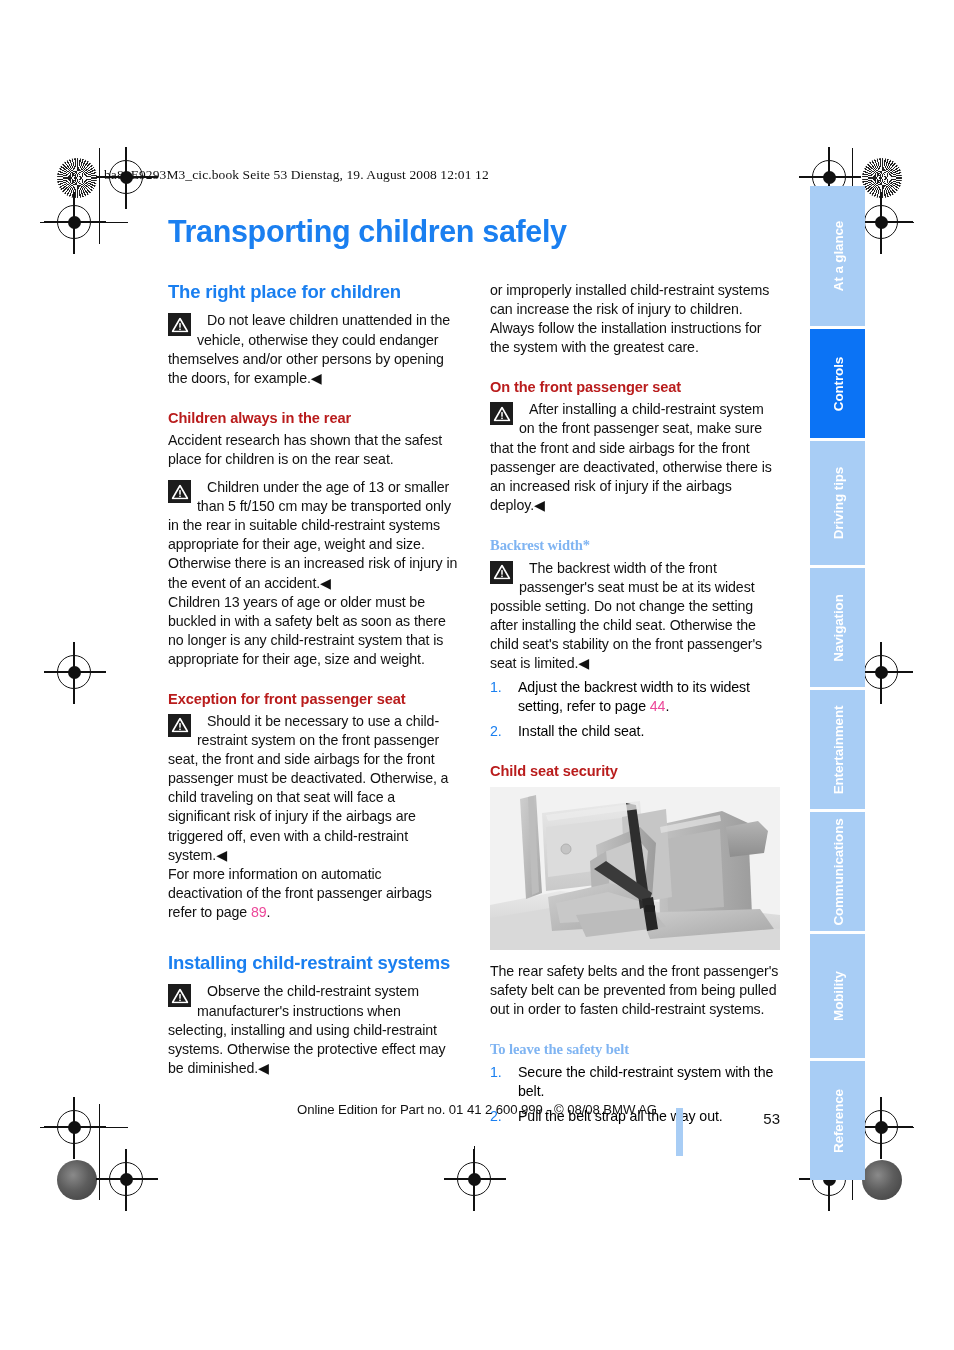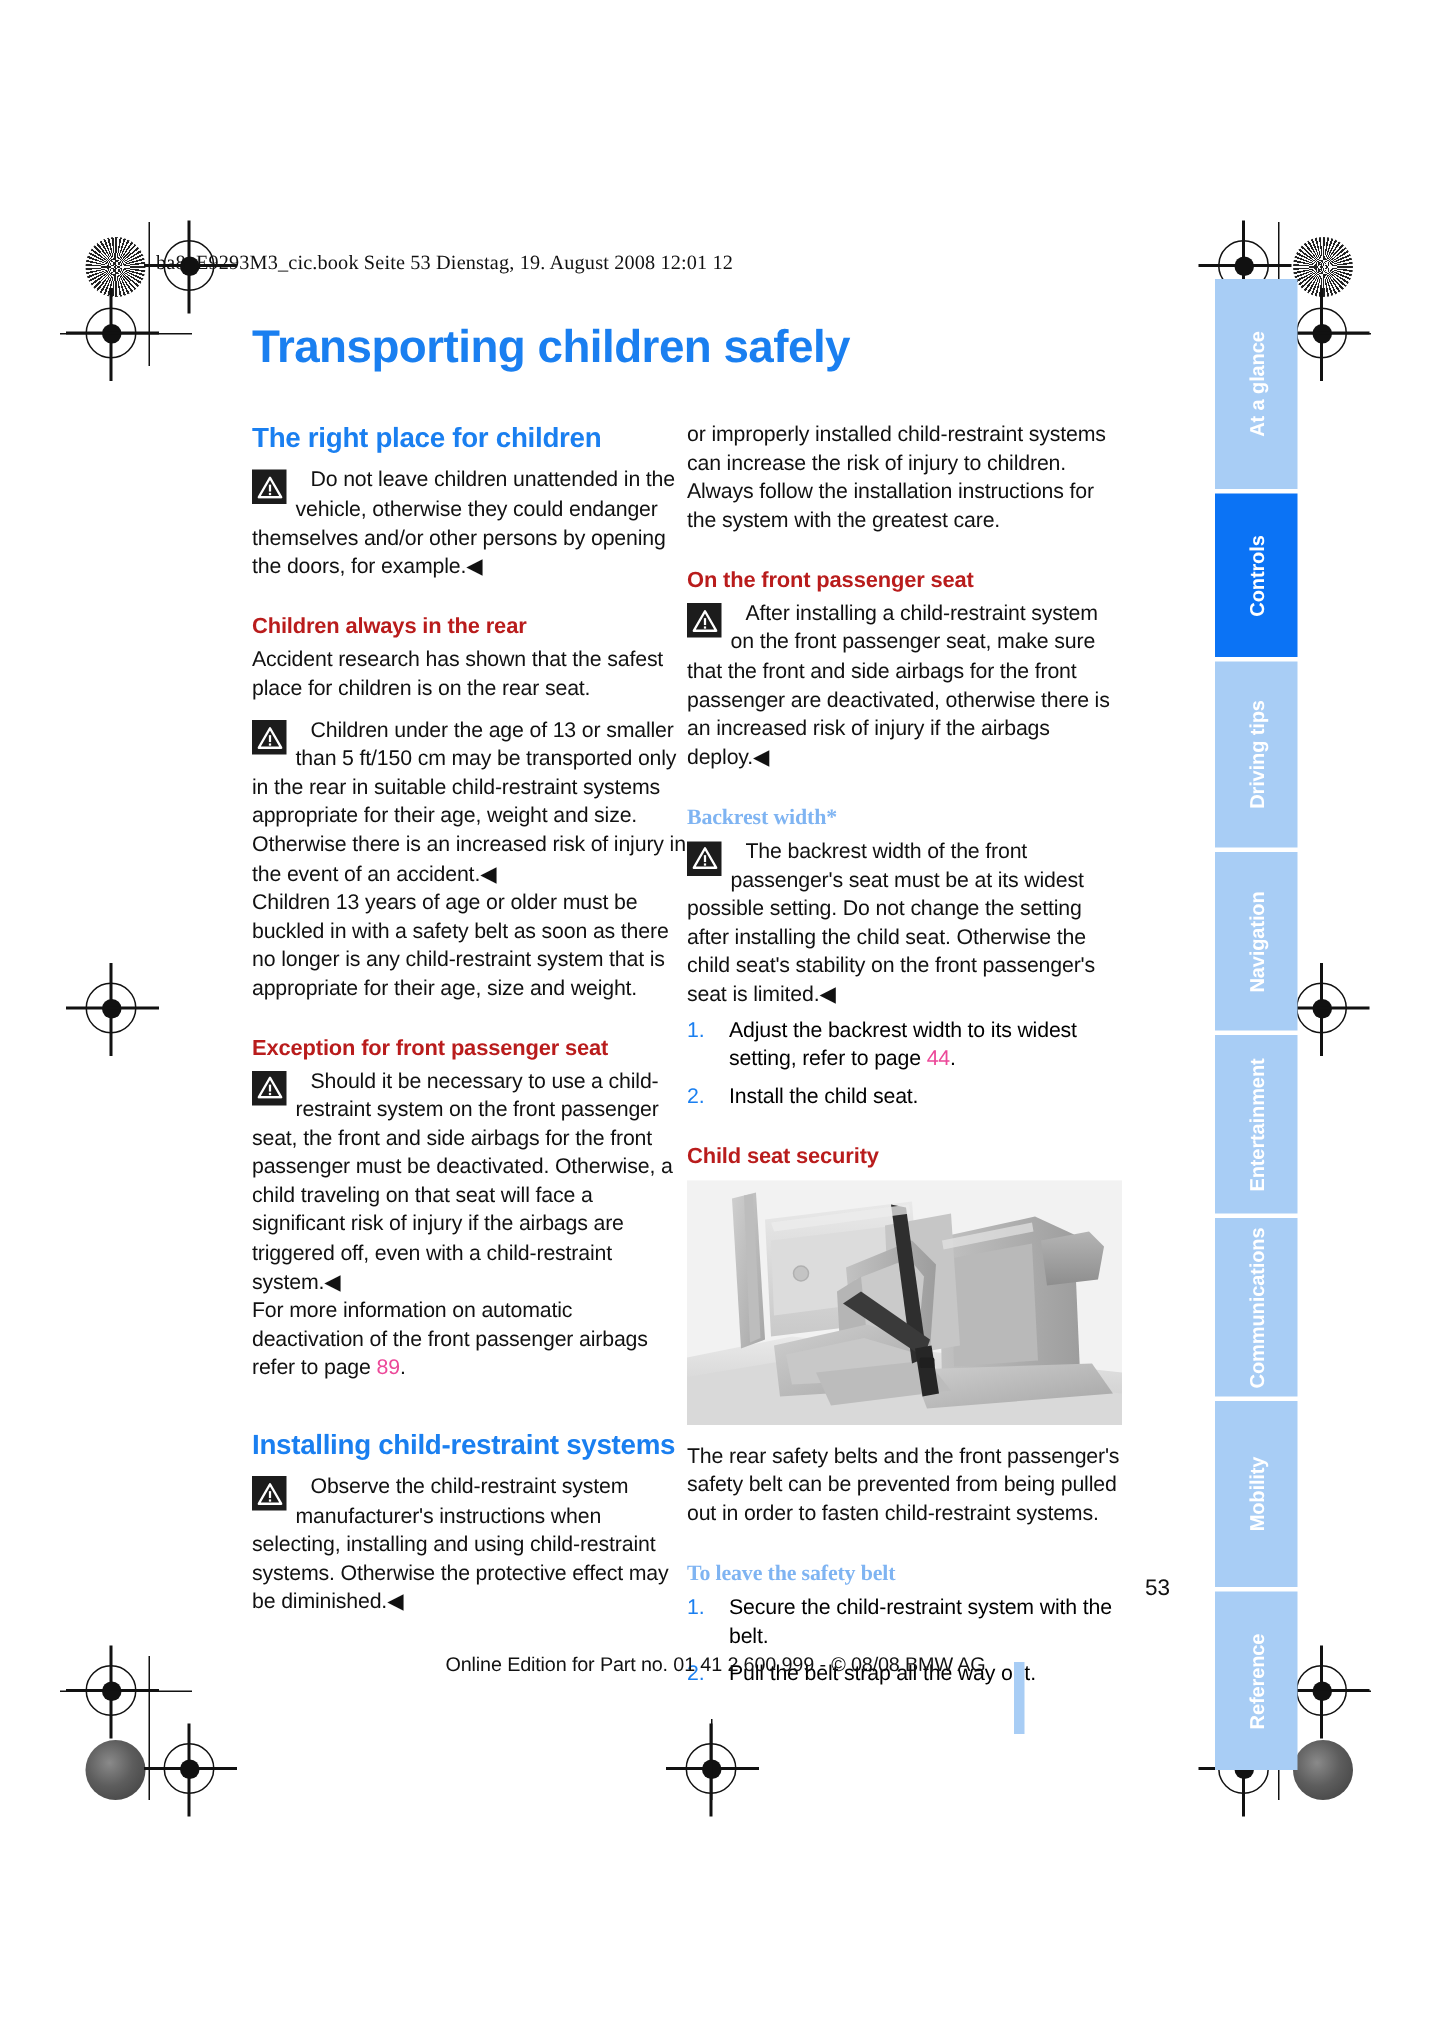--- a/index.html
+++ b/index.html
@@ -85,20 +85,21 @@
     margin: 0 0 34px 0;
     font-size: 30.5px;
     font-weight: bold;
     color: #1a7ff0;
     letter-spacing: -0.35px;
     line-height: 1.05;
   }
 
   .cols {
     display: flex;
+    gap: 32px;
     align-items: flex-start;
   }
   .col {
     width: 290px;
     flex: 0 0 290px;
   }
 
   h2.sec {
     margin: 0 0 9px 0;
     font-size: 18.5px;
@@ -221,21 +222,21 @@
     font-size: 13.4px;
     font-weight: bold;
     color: #ffffff;
     letter-spacing: -0.1px;
   }
 
   
   .page-num {
     position: absolute;
     right: 174px;
-    top: 1050px;
+    top: 1110px;
     font-size: 15px;
     color: #111;
     text-align: right;
   }
   .page-num-bar {
     position: absolute;
     left: 676px;
     top: 1108px;
     width: 7px;
     height: 48px;

